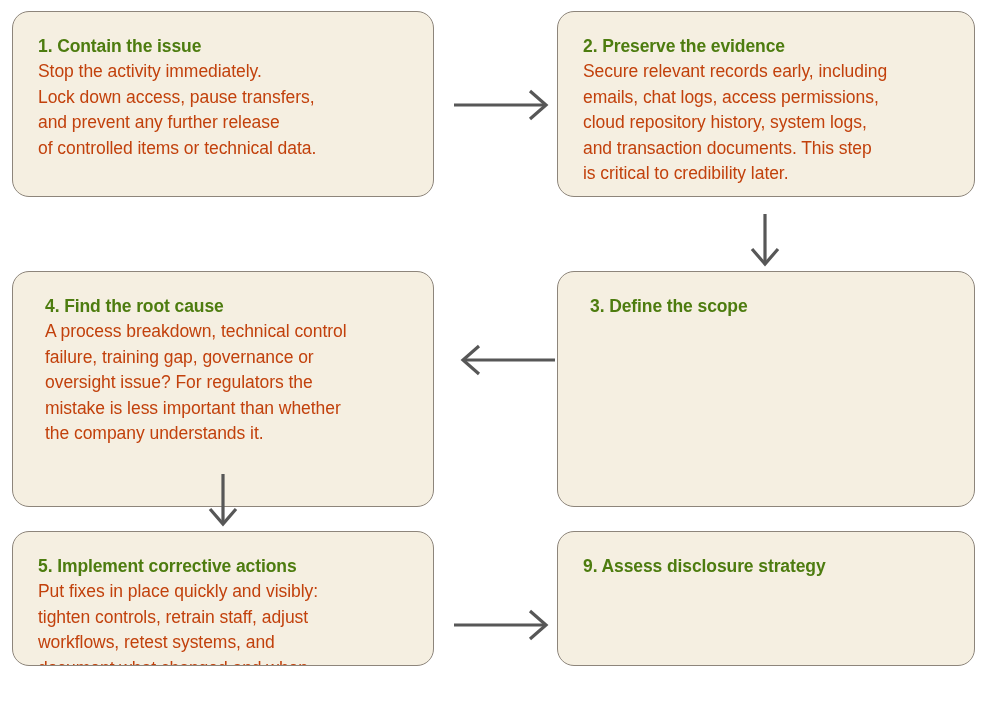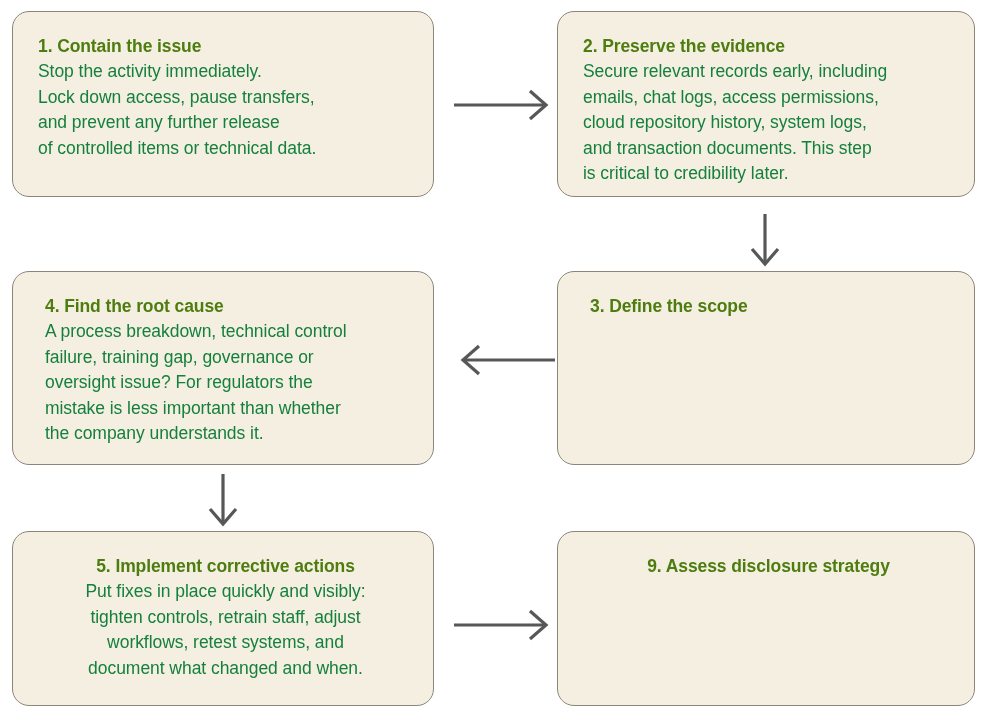--- a/index.html
+++ b/index.html
@@ -39,34 +39,34 @@
     color: #4d7c0f;
     line-height: 25px;
     letter-spacing: -0.1px;
     margin: 0 0 0 0;
     white-space: nowrap;
   }
 
   .card-body {
     font-size: 17.5px;
     font-weight: normal;
-    color: #15803d;
+    color: #c2410c;
     line-height: 25.5px;
     letter-spacing: -0.05px;
     margin: 0;
     white-space: pre-line;
   }
 
   
   .col-left  { left: 12px;  width: 422px; }
   .col-right { left: 557px; width: 418px; }
 
   .row-1 { top: 11px;  height: 186px; }
-  .row-2 { top: 271px; height: 194px; padding-left: 32px; }
-  .row-3 { top: 531px; height: 175px; text-align: center; }
+  .row-2 { top: 271px; height: 236px; padding-left: 32px; }
+  .row-3 { top: 531px; height: 135px; }
 
   
   .arrow {
     position: absolute;
     pointer-events: none;
   }
   .arrow svg { display: block; overflow: visible; }
 
   .arrow-h { width: 105px; height: 40px; }
   .arrow-v { width: 40px;  height: 58px; }

